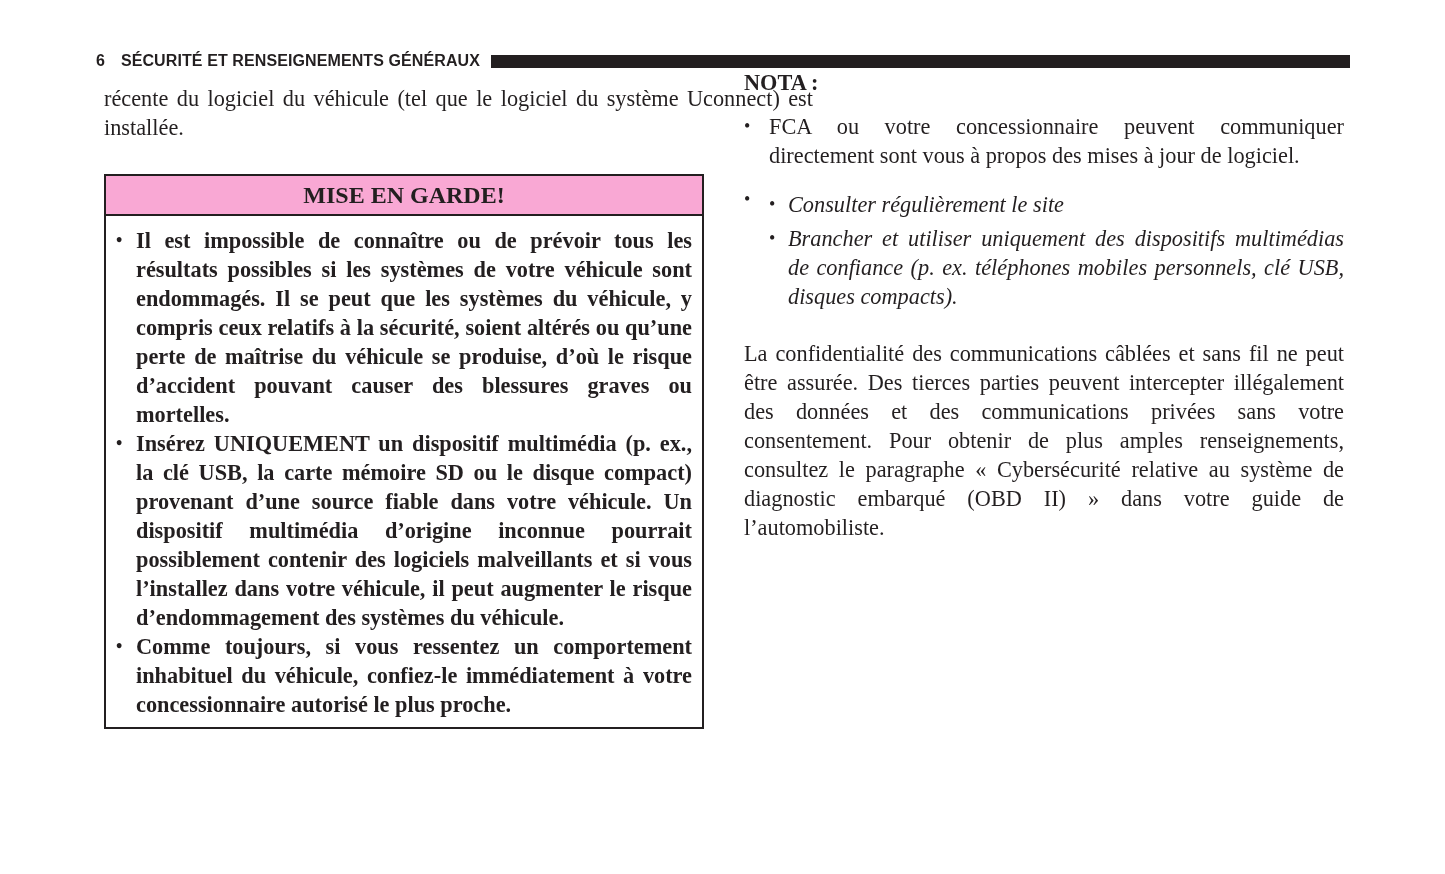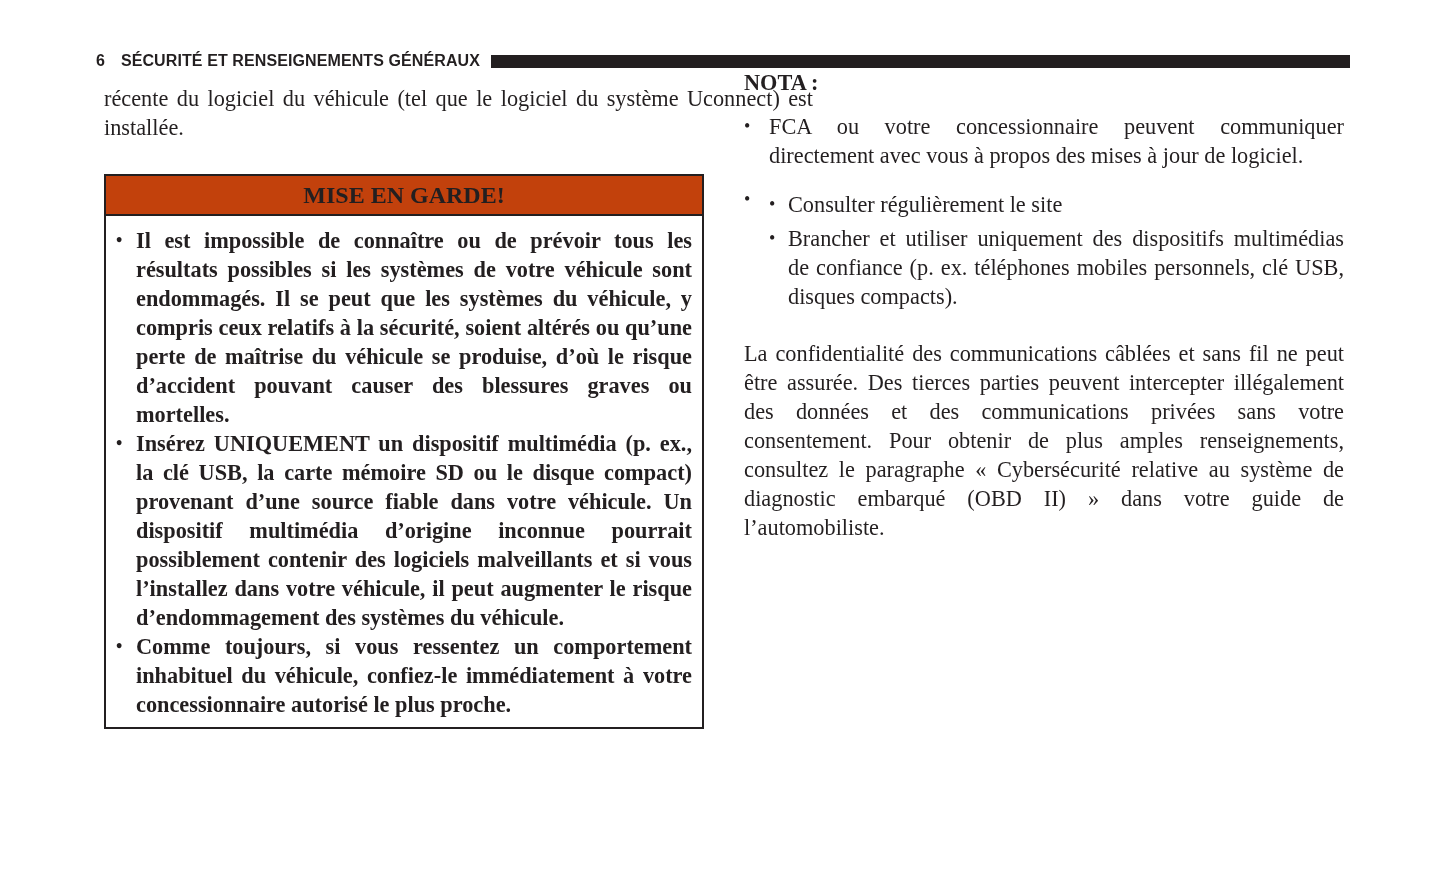--- a/index.html
+++ b/index.html
@@ -8,33 +8,33 @@
   .header .pnum { font-family: "Liberation Sans", sans-serif; font-weight: bold; font-size: 16px; margin-right: 16px; }
   .header .htitle { font-family: "Liberation Sans", sans-serif; font-weight: bold; font-size: 16px; white-space: nowrap; letter-spacing: 0.1px; }
   .header .hbar { flex: 1; height: 13px; background: #231f20; margin-left: 11px; }
 
   .col { position: absolute; font-family: "Liberation Serif", serif; font-size: 22.3px; line-height: 29px; }
   .left { left: 104px; top: 84px; width: 709px; }
   .right { left: 744px; top: 68px; width: 600px; }
   p { margin: 0; text-align: justify; text-align-last: left; }
 
   .warn { margin-top: 32px; border: 2px solid #231f20; box-sizing: border-box; width: 600px; }
-  .warn-head { background: #c2410c; border-bottom: 2px solid #231f20; text-align: center; font-weight: bold; font-size: 24px; line-height: 38px; height: 38px; }
+  .warn-head { background: #f9a8d4; border-bottom: 2px solid #231f20; text-align: center; font-weight: bold; font-size: 24px; line-height: 38px; height: 38px; }
   .warn-body { padding: 10px 10px 8px 10px; font-weight: bold; }
   .wli { display: flex; }
   .wli .bul { width: 20px; flex: none; font-size: 18px; }
   .wli .txt { flex: 1; text-align: justify; text-align-last: left; }
 
   .nota { font-weight: bold; margin-bottom: 15px; }
   .li { display: flex; margin-bottom: 15px; }
   .li .bul { width: 25px; flex: none; font-size: 18px; }
   .li .txt { flex: 1; text-align: justify; text-align-last: left; }
   .subli { display: flex; margin-top: 5px; }
   .subli .bul { width: 19px; flex: none; font-size: 18px; }
-  .subli .txt { flex: 1; text-align: justify; text-align-last: left; }
+  .subli .txt { flex: 1; text-align: justify; text-align-last: left; font-style: italic; }
   .para { margin-top: 28px; }
 </style>
 </head>
 <body>
 
 <div class="header">
   <span class="pnum">6</span>
   <span class="htitle">SÉCURITÉ ET RENSEIGNEMENTS GÉNÉRAUX</span>
   <span class="hbar"></span>
 </div>
@@ -59,21 +59,21 @@
       </div>
     </div>
   </div>
 </div>
 
 <div class="col right">
   <div class="nota">NOTA :</div>
 
   <div class="li">
     <span class="bul">•</span>
-    <span class="txt">FCA ou votre concessionnaire peuvent communiquer directement avec vous à propos des mises à jour de logiciel.</span>
+    <span class="txt">FCA ou votre concessionnaire peuvent communiquer directement sont vous à propos des mises à jour de logiciel.</span>
   </div>
 
   <div class="li">
     <span class="bul">•</span>
     <div class="txt">
       <div class="subli">
         <span class="bul">•</span>
         <div class="txt">
           <div>Consulter régulièrement le site</div>
         </div>

